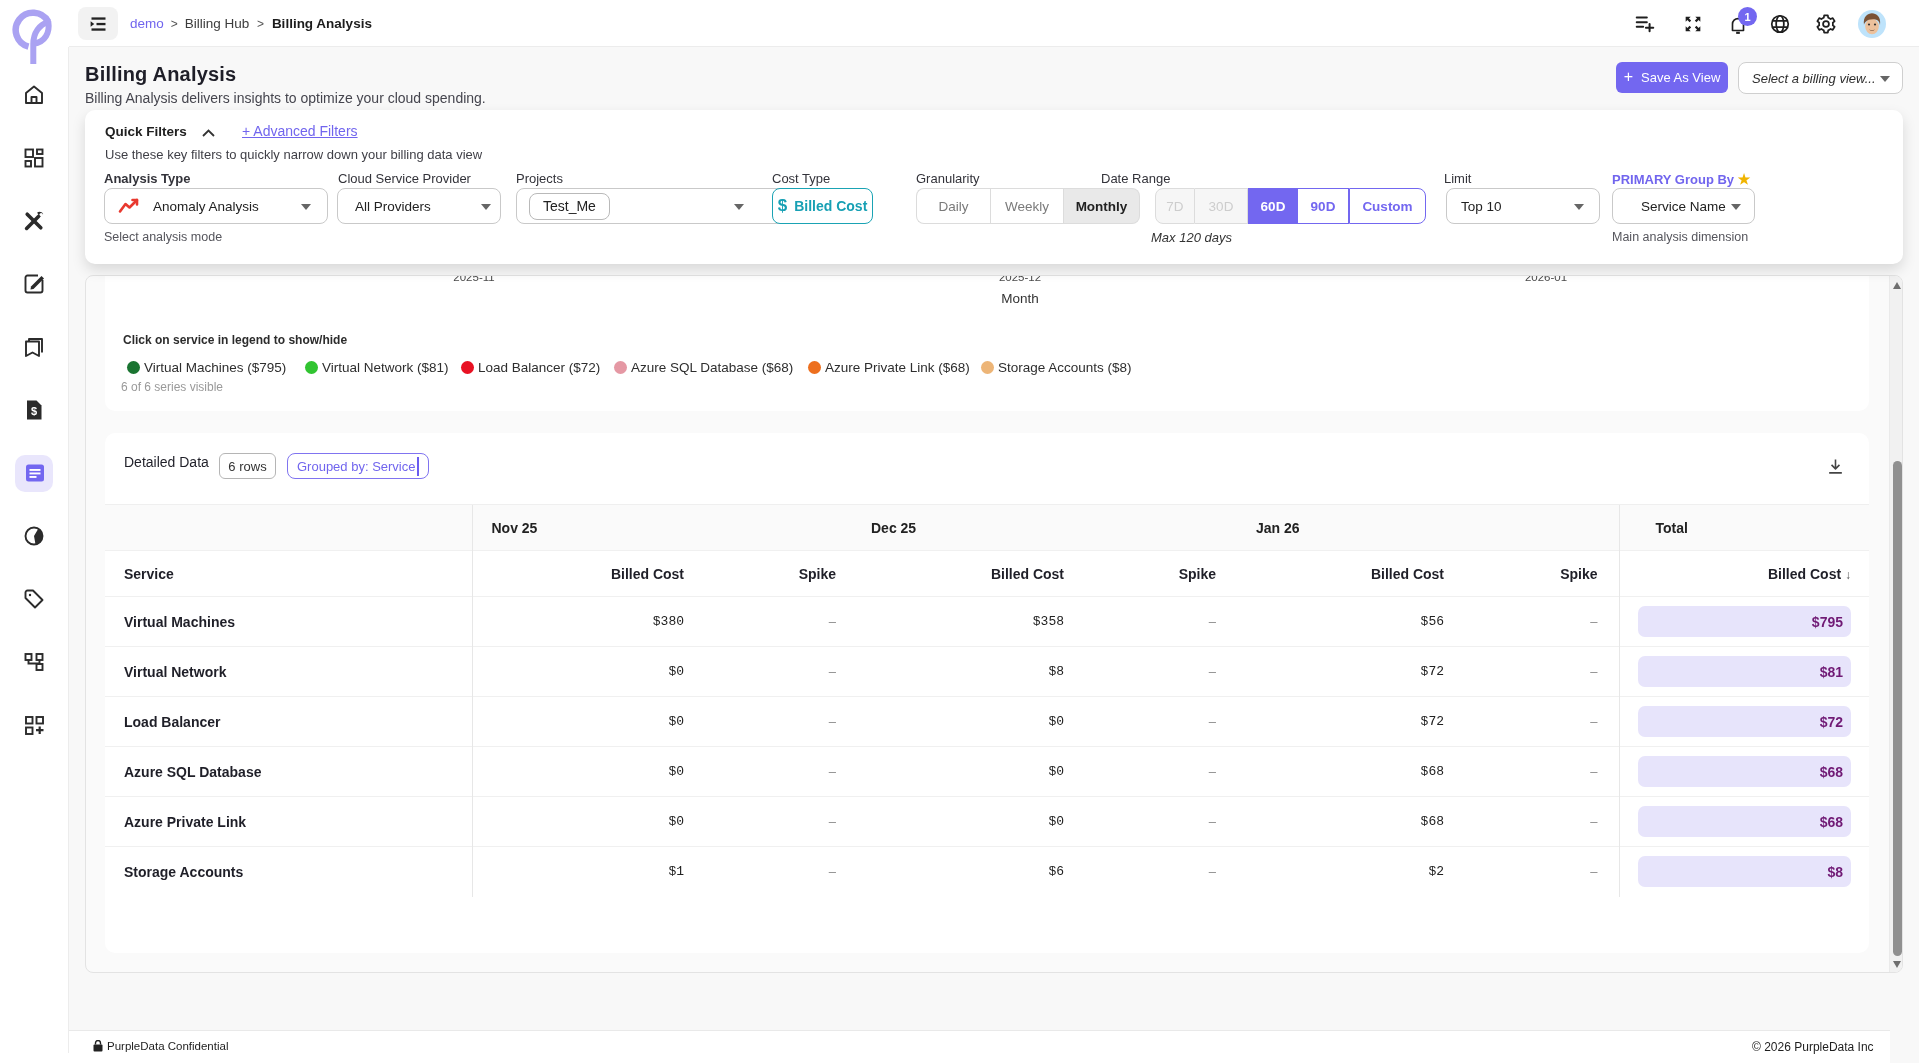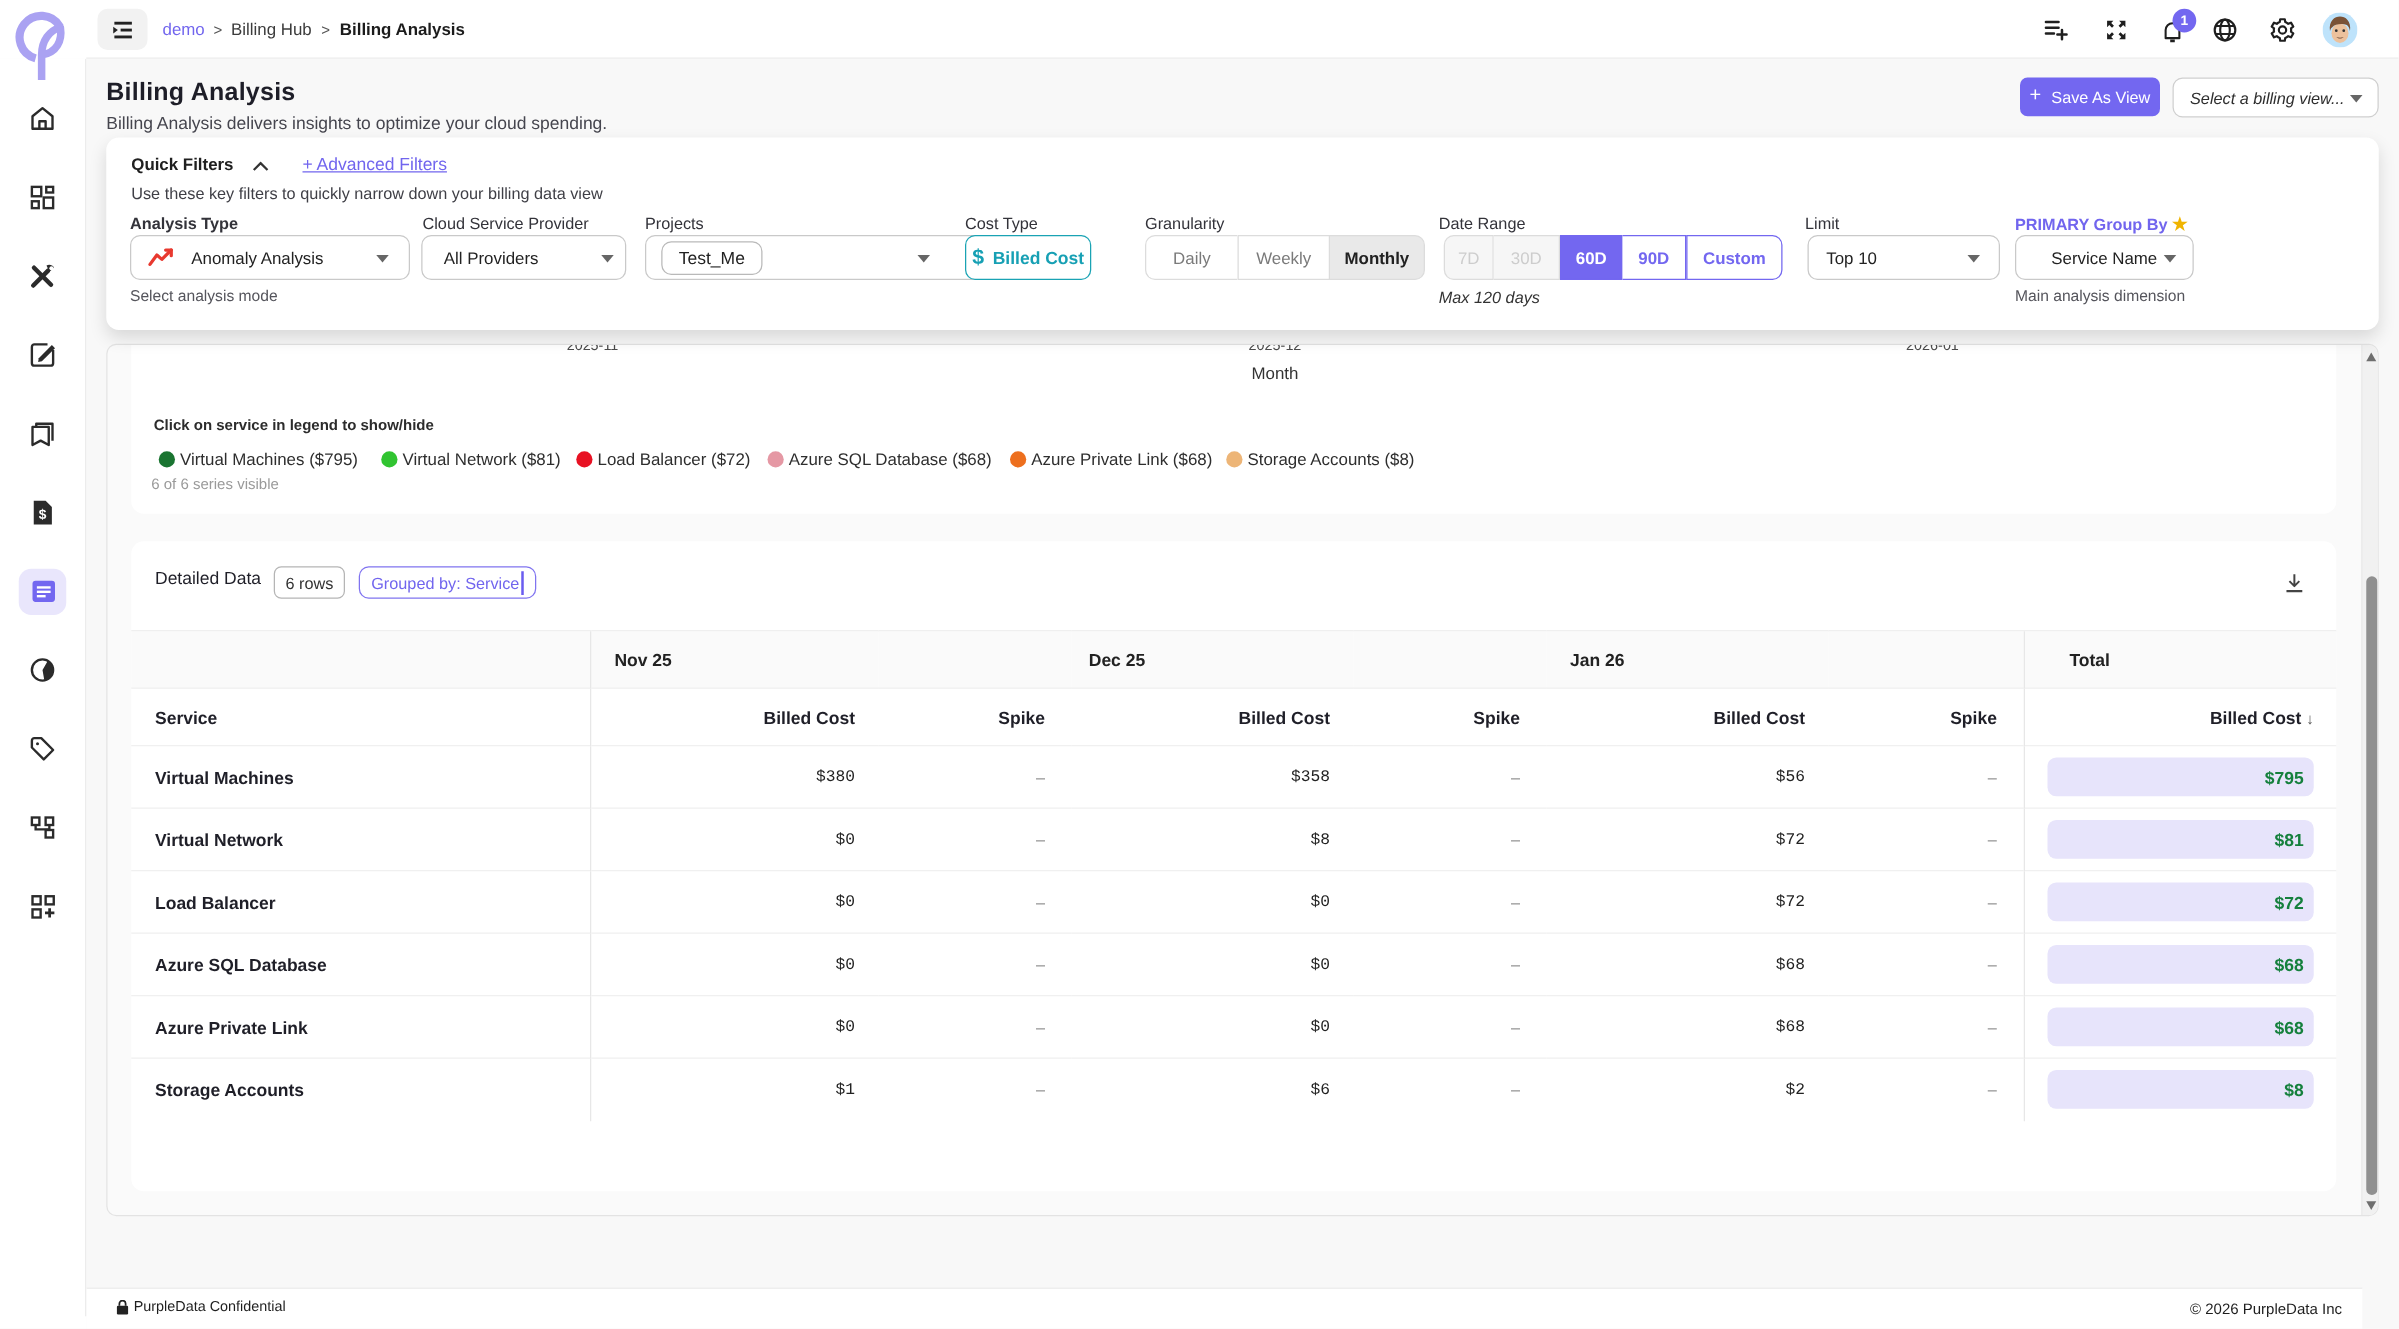--- a/index.html
+++ b/index.html
@@ -66,21 +66,21 @@
 tr.grp th { border-top:1px solid #efefef; }
 tr.grp th { text-align:left; font-weight:bold; color:#222; font-size:14px; }
 tr.sub { height:46px; }
 tr.sub th { font-weight:bold; color:#1f1f28; font-size:14px; }
 tr.body { height:50px; border-top:1px solid #f0f0f0; }
 td.svc { font-weight:bold; color:#1f1f28; padding-left:19px; font-size:14px; }
 td.num { text-align:right; padding-right:19px; font-family:"Liberation Mono",monospace; font-size:13px; color:#222; }
 td.dash { text-align:right; padding-right:21px; color:#8a8a8a; font-size:13px; }
 .bleft { border-left:1px solid #e7e7e7; }
 td.tot { padding:0 18px; }
-.pill { background:#e7e4fb; border-radius:7px; height:31px; display:flex; align-items:center; justify-content:flex-end; padding-right:8px; font-weight:bold; font-size:14px; color:#15803d; font-family:"Liberation Sans",sans-serif; }
+.pill { background:#e7e4fb; border-radius:7px; height:31px; display:flex; align-items:center; justify-content:flex-end; padding-right:8px; font-weight:bold; font-size:14px; color:#701a75; font-family:"Liberation Sans",sans-serif; }
 
 
 #pagin { position:absolute; left:0; top:463px; width:1764px; height:57px; border-top:1px solid #f0f0f0; }
 #rpp { position:absolute; left:13px; top:19px; font-size:13px; color:#2e2e2e; }
 #rppsel { position:absolute; left:118px; top:13px; width:54px; height:29px; border:1px solid #bdbdbd; border-radius:6px; font-size:13px; color:#222; display:flex; align-items:center; justify-content:center; gap:9px; }
 .pgnav { position:absolute; top:13px; font-size:18px; color:#bdbdbd; }
 #pgtext { position:absolute; left:1589px; top:20px; font-size:13px; color:#2e2e2e; }
 
 
 #sbtrack { position:absolute; left:1803px; top:0; width:15px; height:698px; background:#f1f1f1; border-left:1px solid #eaeaea; }
@@ -247,21 +247,21 @@
   <div class="fctrl" style="left:687px;width:101px;border:1px solid #1aa3b4;color:#17a0b4;justify-content:center;gap:7px;font-weight:bold">
     <span style="font-size:17px">$</span>
       <span style="font-size:14px">Billed Cost</span>
   </div>
 
   <div class="flabel" style="left:831px">Granularity</div>
   <div class="segbtn" style="left:831px;width:74px;border-radius:8px 0 0 8px;border-right:none;color:#7a7a7a">Daily</div>
   <div class="segbtn" style="left:905px;width:74px;color:#7a7a7a">Weekly</div>
   <div class="segbtn" style="left:979px;width:76px;border-radius:0 8px 8px 0;border-left:none;background:#e9e9e9;font-weight:bold;color:#222">Monthly</div>
 
-  <div class="flabel" style="left:1066px">Date Range</div>
+  <div class="flabel" style="left:1016px">Date Range</div>
   <div class="segbtn" style="left:1070px;width:40px;border-radius:8px 0 0 8px;background:#f6f6f6;color:#cdcdcd">7D</div>
   <div class="segbtn" style="left:1110px;width:53px;background:#f6f6f6;color:#cdcdcd;border-left:none">30D</div>
   <div class="segbtn" style="left:1163px;width:50px;background:#7367f0;border-color:#7367f0;color:#fff;font-weight:bold">60D</div>
   <div class="segbtn" style="left:1213px;width:51px;border-color:#7367f0;color:#7367f0;font-weight:bold;border-left:none">90D</div>
   <div class="segbtn" style="left:1264px;width:77px;border-radius:0 8px 8px 0;border-color:#7367f0;color:#7367f0;font-weight:bold;border-left:1px solid #7367f0">Custom</div>
   <div class="fhelp" style="left:1066px;font-style:italic;color:#333;font-size:13px">Max 120 days</div>
 
   <div class="flabel" style="left:1359px">Limit</div>
   <div class="fctrl" style="left:1361px;width:154px">
       <span style="margin-left:14px">Top 10</span>

